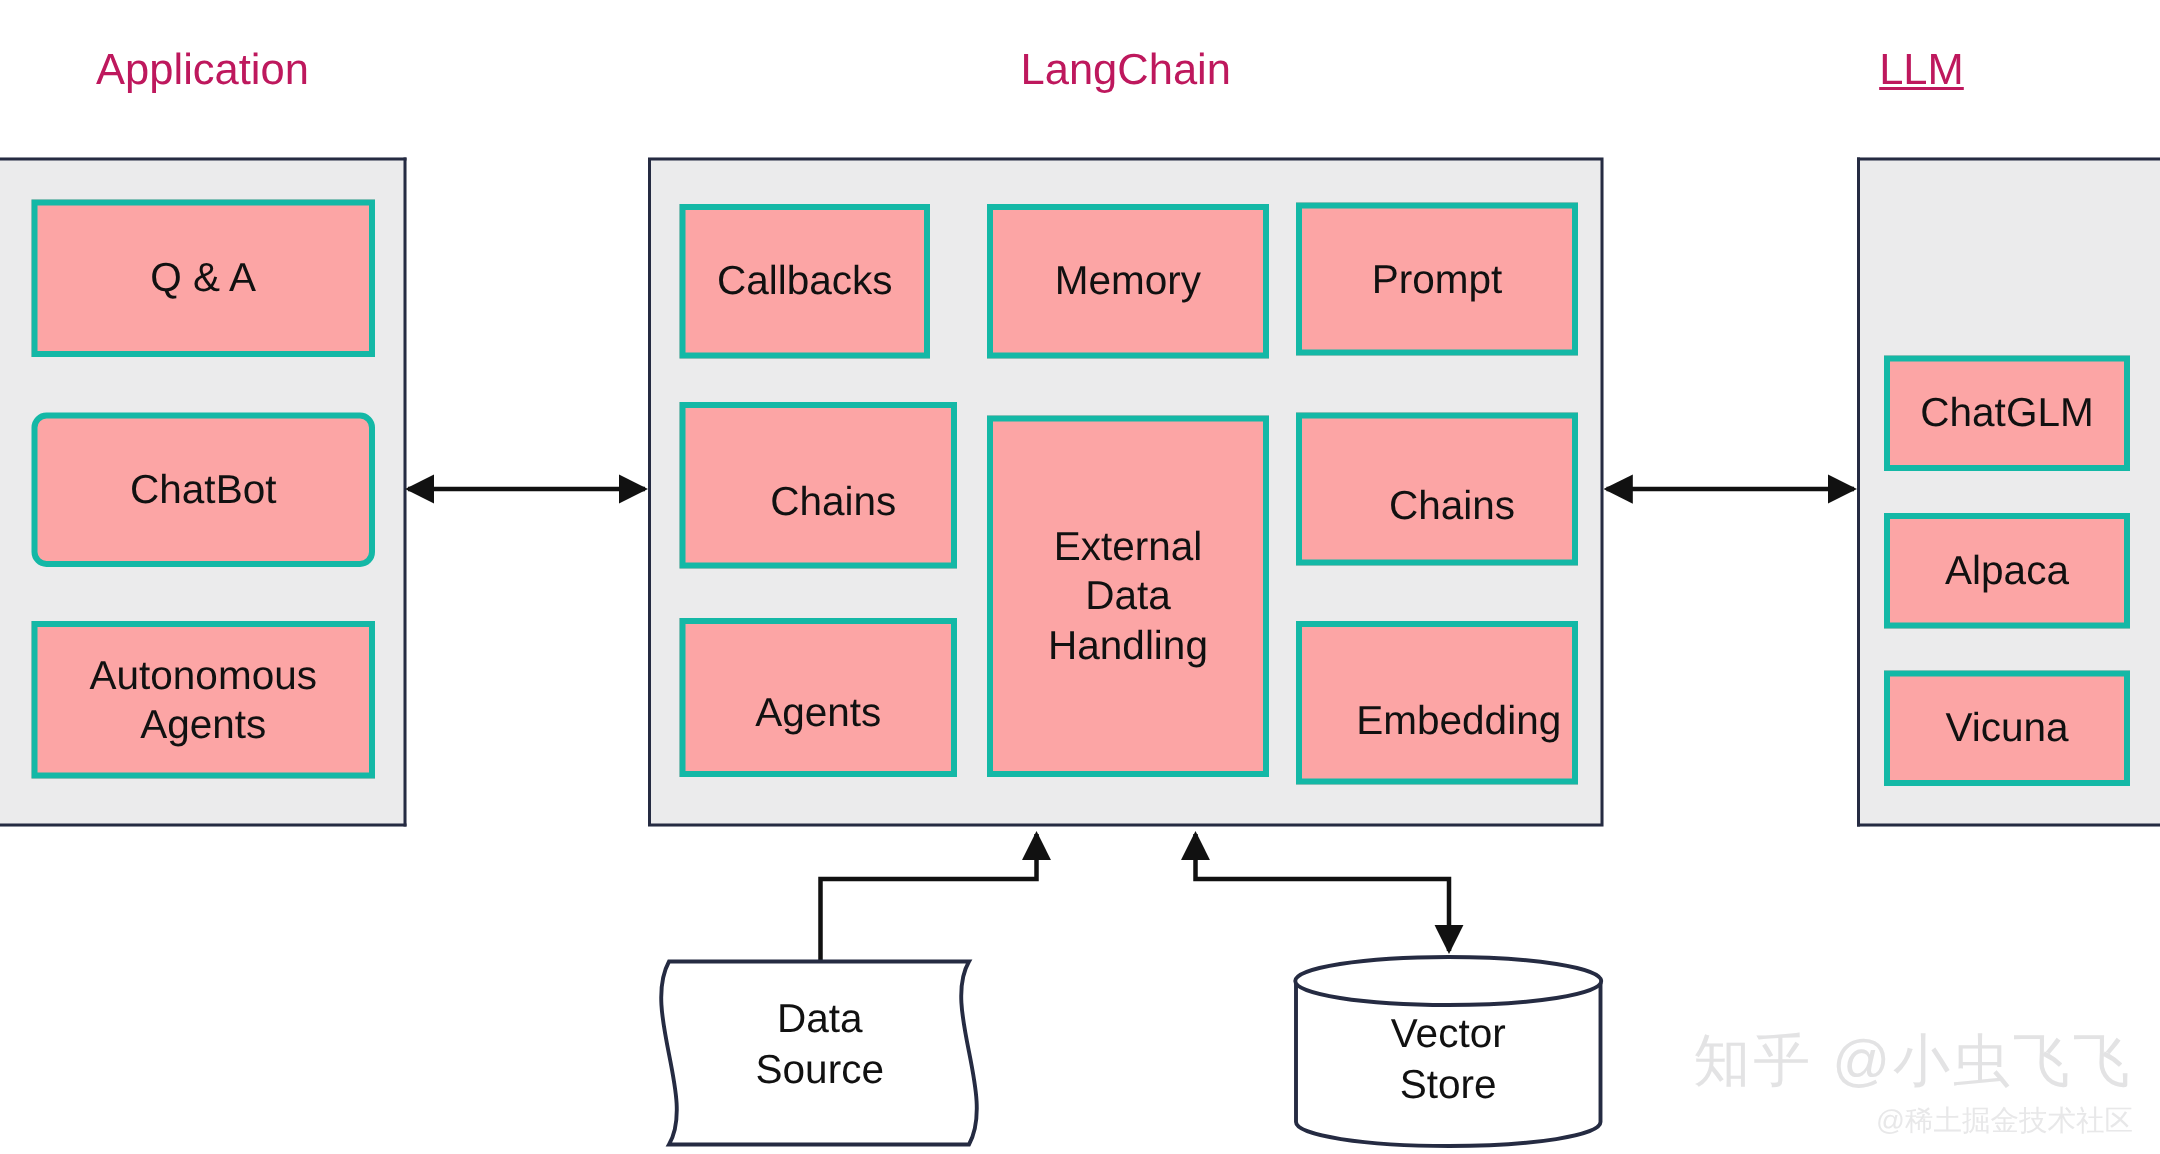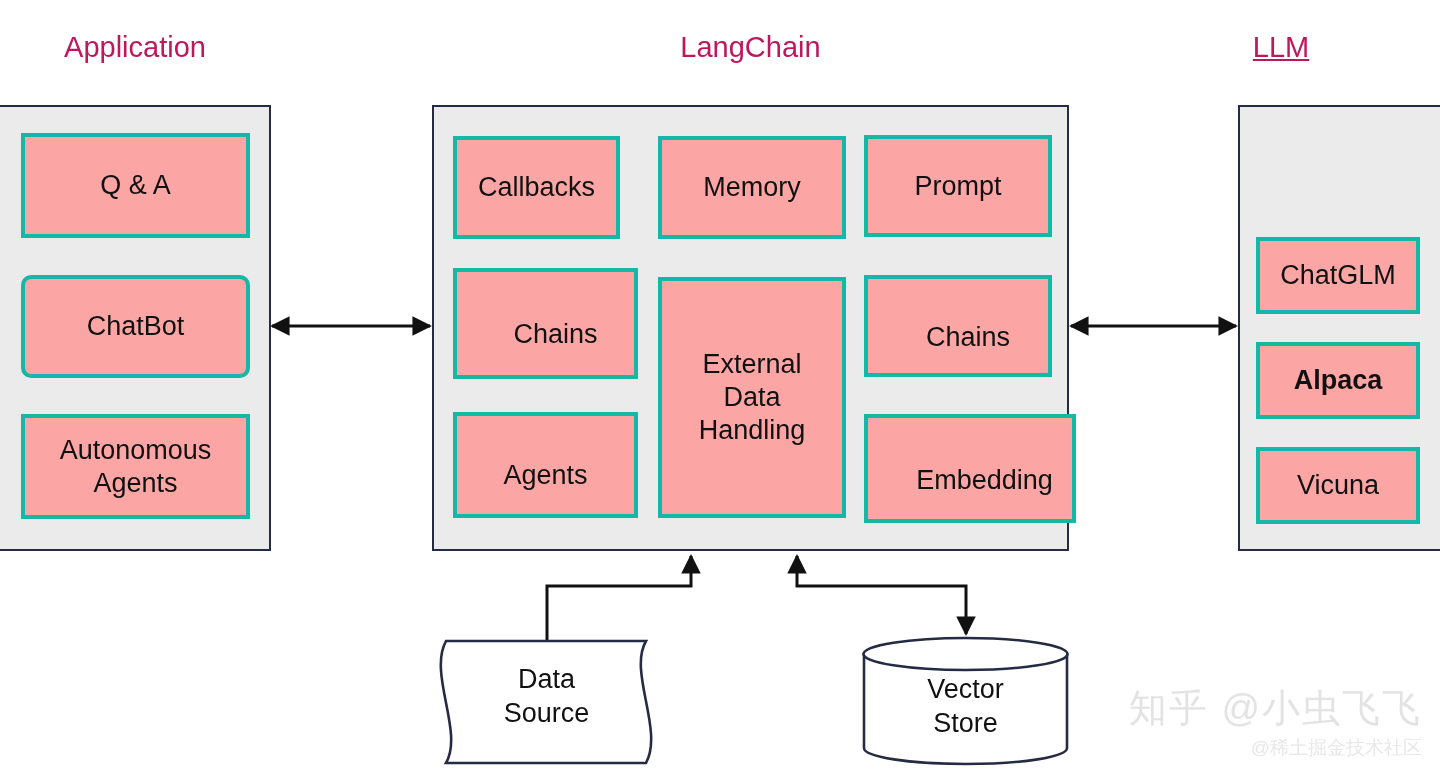--- a/index.html
+++ b/index.html
@@ -74,26 +74,26 @@
   
   #lc-callbacks { left: 453px; top: 136px; width: 167px; height: 103px; }
   #lc-chains    { left: 453px; top: 268px; width: 185px; height: 111px; }
   #lc-agents    { left: 453px; top: 412px; width: 185px; height: 106px; }
   
   #lc-memory    { left: 658px; top: 136px; width: 188px; height: 103px; }
   #lc-external  { left: 658px; top: 277px; width: 188px; height: 241px; }
   
   #lc-prompt    { left: 864px; top: 135px; width: 188px; height: 102px; }
   #lc-indexes   { left: 864px; top: 275px; width: 188px; height: 102px; }
-  #lc-embedding { left: 864px; top: 414px; width: 212px; height: 109px; padding-left: 29px; }
+  #lc-embedding { left: 864px; top: 414px; width: 188px; height: 109px; padding-left: 29px; }
 
   
   #llm-box-0 { left: 1256px; top: 133px; width: 164px; height: 76px; }
   #llm-box-1 { left: 1256px; top: 237px; width: 164px; height: 77px; }
-  #llm-box-2 { left: 1256px; top: 342px; width: 164px; height: 77px; font-weight: bold; }
+  #llm-box-2 { left: 1256px; top: 342px; width: 164px; height: 77px; }
   #llm-box-3 { left: 1256px; top: 447px; width: 164px; height: 77px; }
   .llm-label { font-size: 26px; }
 
   
   #overlay {
     position: absolute;
     left: 0; top: 0;
     width: 1440px; height: 769px;
     pointer-events: none;
   }

